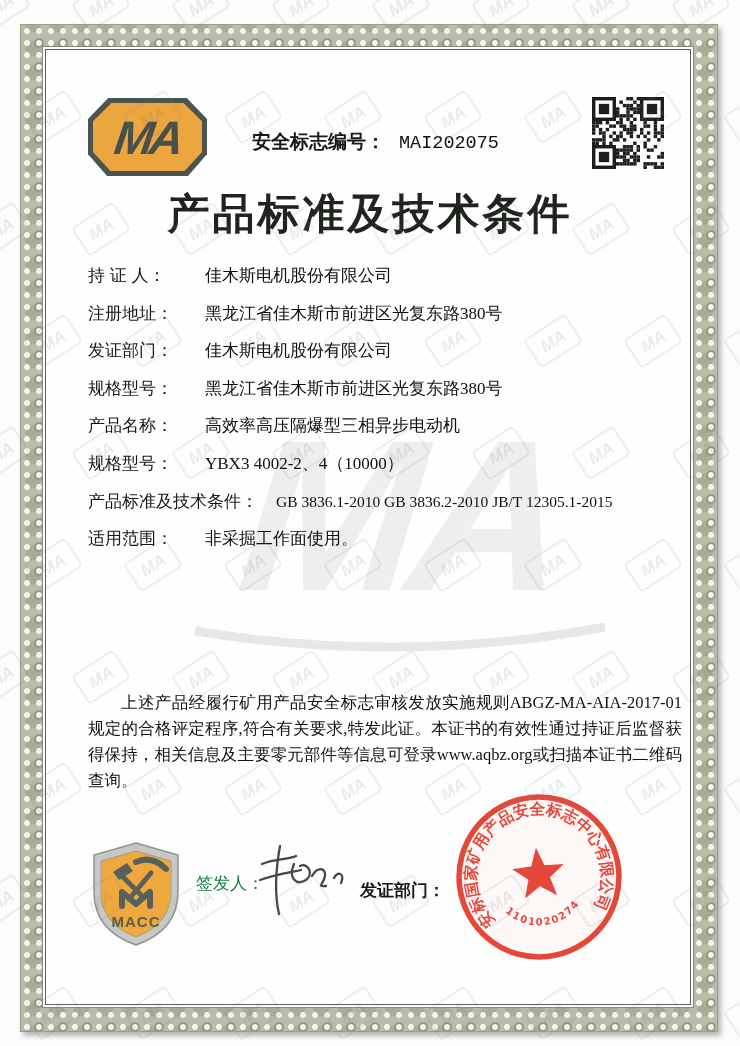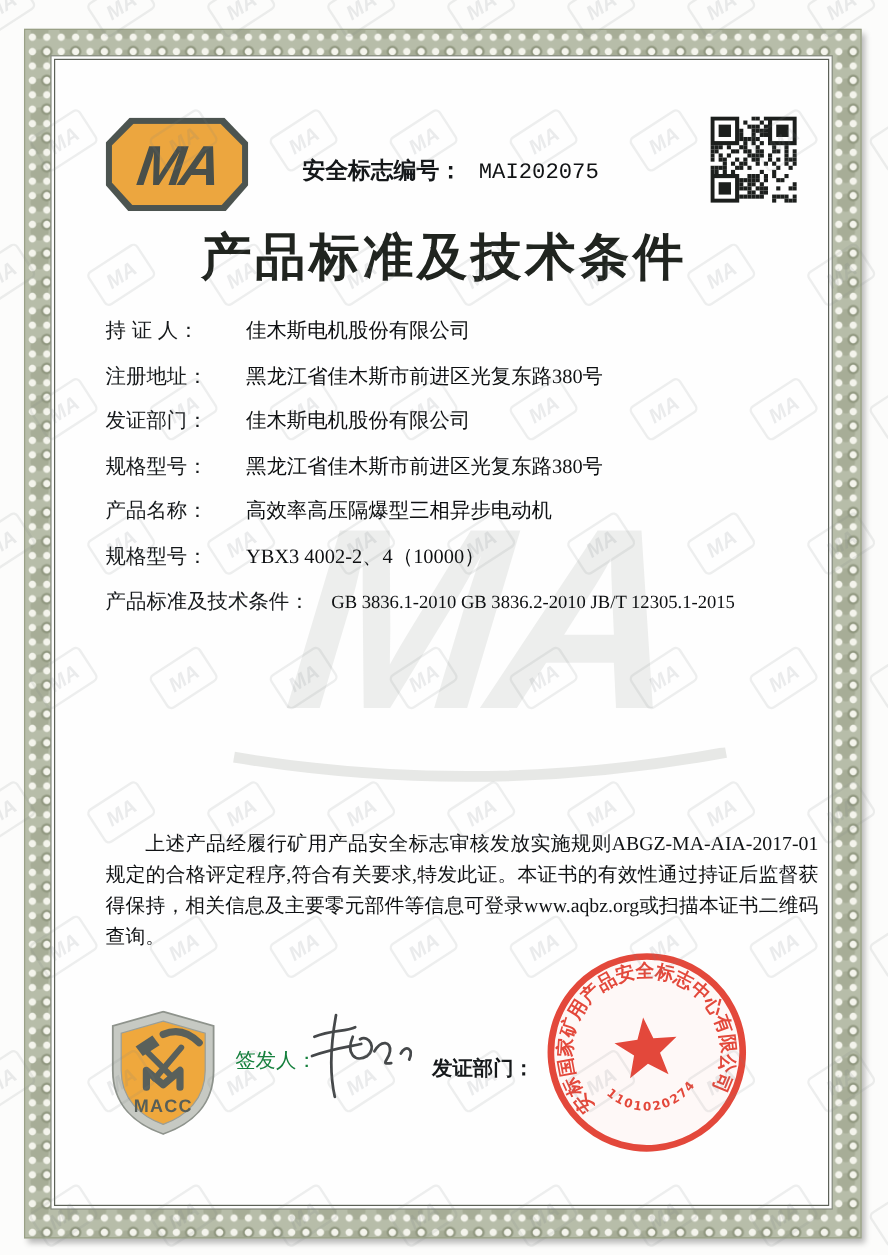--- a/index.html
+++ b/index.html
@@ -265,20 +265,24 @@
         <span class="val">高效率高压隔爆型三相异步电动机</span>
       </div>
       <div class="row">
         <span class="lbl">规格型号：</span>
         <span class="val">YBX3 4002-2、4（10000）</span>
       </div>
       <div class="row wide">
         <span class="lbl">产品标准及技术条件：</span>
         <span class="val">GB 3836.1-2010 GB 3836.2-2010 JB/T 12305.1-2015</span>
       </div>
+      <div class="row">
+        <span class="lbl">适用范围：</span>
+        <span class="val">非采掘工作面使用。</span>
+      </div>
     </div>
 
     <div class="statement">上述产品经履行矿用产品安全标志审核发放实施规则ABGZ-MA-AIA-2017-01规定的合格评定程序,符合有关要求,特发此证。本证书的有效性通过持证后监督获得保持，相关信息及主要零元部件等信息可登录www.aqbz.org或扫描本证书二维码查询。</div>
 
     <svg class="shield" viewBox="0 0 100 104">
       <path d="M50 1 L92 13 L92 50 C92 79 73 95 50 103 C27 95 8 79 8 50 L8 13 Z" fill="#c6c9c3" stroke="#8e938c" stroke-width="1.5"></path>
       <path d="M50 9 L85 19 L85 50 C85 74 69 88 50 95 C31 88 15 74 15 50 L15 19 Z" fill="#EFA83D" stroke="#9a9e97" stroke-width="1"></path>
       <g stroke="#59605b" fill="none" stroke-linecap="round">
         <line x1="35" y1="33" x2="57" y2="55" stroke-width="5"></line>
         <line x1="65" y1="31" x2="43" y2="57" stroke-width="5"></line>

